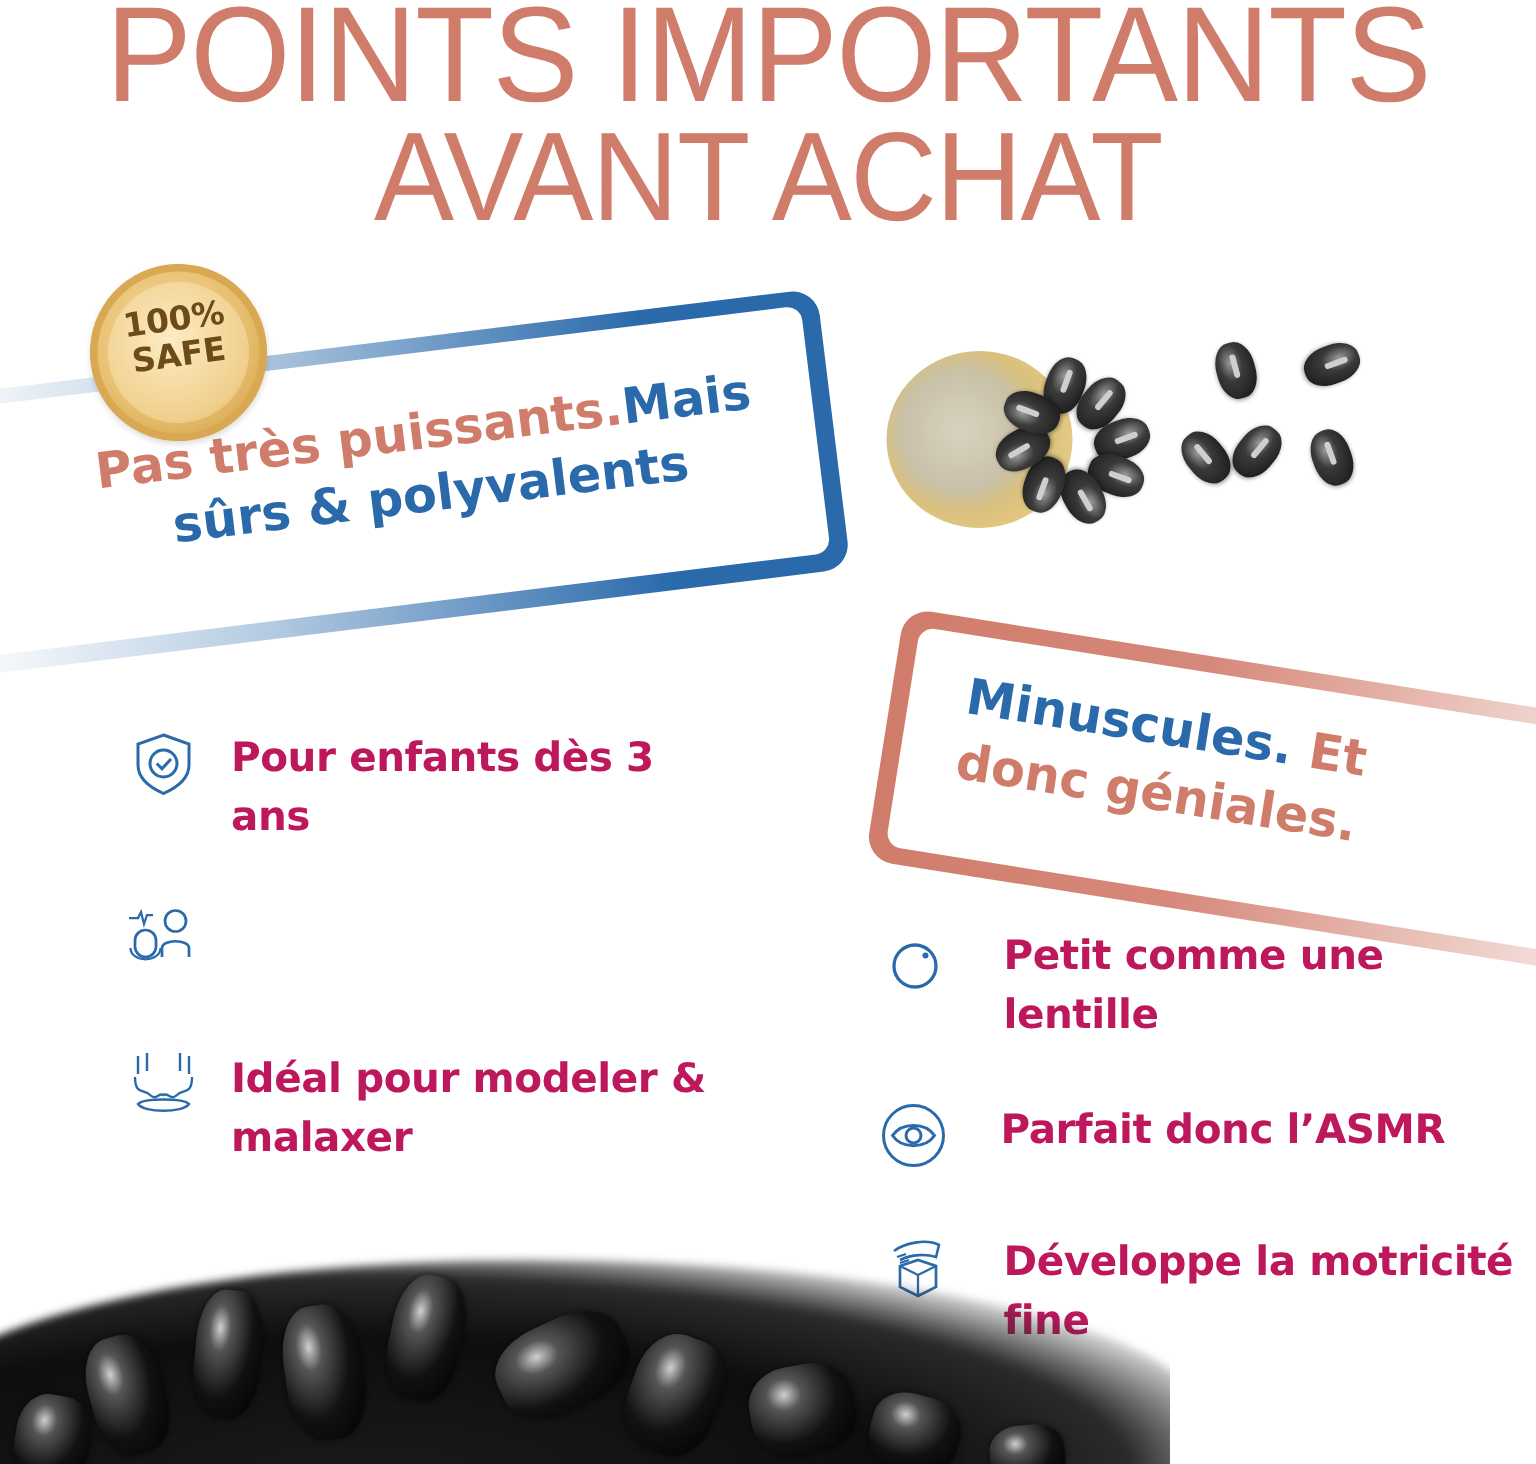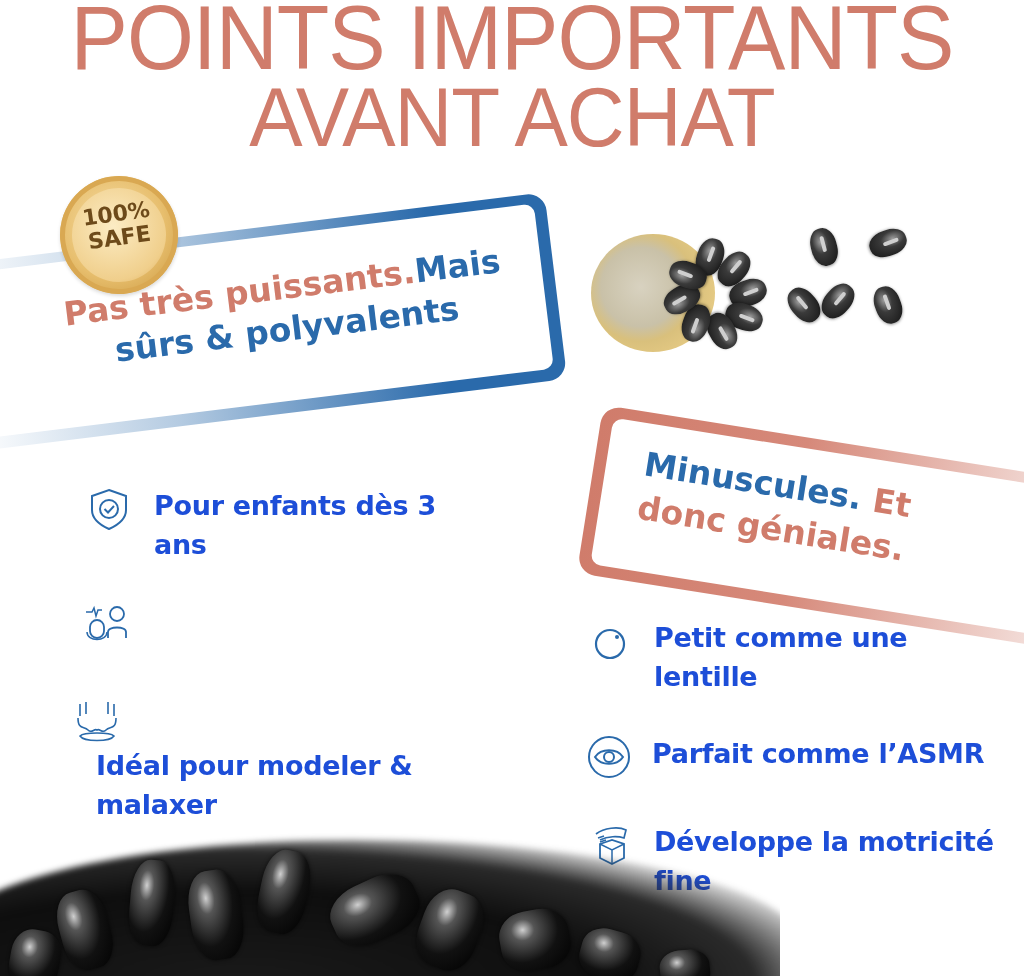--- a/index.html
+++ b/index.html
@@ -89,25 +89,25 @@
   }
   .mag::after {
     content:""; position:absolute; left:11px; top:8px; width:4px; height:16px; border-radius:2px;
     background:#cfcfcf;
   }
 
   
   .feat { position:absolute; display:flex; align-items:flex-start; }
   .feat .ic { width:46px; height:46px; flex:0 0 46px; }
   .feat .lbl {
-    color:#1d4ed8; font-weight:bold; font-size:27px; line-height:39px;
+    color:#be185d; font-weight:bold; font-size:27px; line-height:39px;
     font-family:"DejaVu Sans", sans-serif; letter-spacing:-0.3px;
   }
   .fl .lbl { margin-left:22px; }
-  .fr .lbl { margin-left:20px; }
+  .fr .lbl { margin-left:35px; }
 
   
   .beads {
     position:absolute; left:0; top:820px; width:780px; height:156px; overflow:hidden;
   }
   .beads .mass {
     position:absolute; left:-60px; top:20px; width:860px; height:260px;
     border-radius:48% 52% 0 0 / 40% 40% 0 0;
     background:radial-gradient(ellipse at 35% 55%, #1a1a1a 0%, #0e0e0e 45%, #2a2a2a 65%, rgba(255,255,255,0) 80%);
     filter:blur(3px);
@@ -179,21 +179,21 @@
 <div class="feat fl" style="left:84px;top:602px;width:400px;">
   <svg class="ic" viewBox="0 0 46 46">
     <path d="M2 10 H8 L10 6 L12 14 L14 8 H18" fill="none" stroke="#2a6aab" stroke-width="1.5"></path>
     <rect x="6" y="18" width="14" height="18" rx="7" fill="none" stroke="#2a6aab" stroke-width="1.8"></rect>
     <path d="M3 30 C3 40 23 40 23 30" fill="none" stroke="#2a6aab" stroke-width="1.5"></path>
     <circle cx="33" cy="12" r="7" fill="none" stroke="#2a6aab" stroke-width="1.8"></circle>
     <path d="M24 36 V30 C24 24 42 24 42 30 V36" fill="none" stroke="#2a6aab" stroke-width="1.8"></path>
   </svg>
 </div>
 
-<div class="feat fl" style="left:74px;top:700px;width:440px;flex-direction:column;">
+<div class="feat fl" style="left:86px;top:700px;width:440px;">
   <svg class="ic" viewBox="0 0 46 46">
     <path d="M6 4 V16 M12 2 V14 M34 2 V14 M40 4 V16" stroke="#2a6aab" stroke-width="1.6" fill="none"></path>
     <path d="M4 18 C4 30 10 26 14 30 C18 34 20 28 23 30 C26 28 28 34 32 30 C36 26 42 30 42 18" fill="none" stroke="#2a6aab" stroke-width="1.6"></path>
     <path d="M6 36 C10 42 36 42 40 36 C36 32 10 32 6 36 Z" fill="none" stroke="#2a6aab" stroke-width="1.6"></path>
   </svg>
   <div class="lbl">Idéal pour modeler &amp; malaxer</div>
 </div>
 
 <div class="feat fr" style="left:588px;top:618px;width:420px;">
   <svg class="ic" viewBox="0 0 46 46">
@@ -202,21 +202,21 @@
   </svg>
   <div class="lbl">Petit comme une lentille</div>
 </div>
 
 <div class="feat fr" style="left:586px;top:734px;width:420px;">
   <svg class="ic" viewBox="0 0 46 46">
     <circle cx="23" cy="23" r="20" fill="none" stroke="#2a6aab" stroke-width="2"></circle>
     <path d="M9 23 C15 14 31 14 37 23 C31 32 15 32 9 23 Z" fill="none" stroke="#2a6aab" stroke-width="2"></path>
     <circle cx="23" cy="23" r="5" fill="none" stroke="#2a6aab" stroke-width="2"></circle>
   </svg>
-  <div class="lbl">Parfait comme l’ASMR</div>
+  <div class="lbl">Parfait donc l’ASMR</div>
 </div>
 
 <div class="feat fr" style="left:588px;top:822px;width:436px;">
   <svg class="ic" viewBox="0 0 46 46">
     <path d="M8 12 C16 6 30 4 38 8 L36 16 C30 14 20 14 12 18" fill="none" stroke="#2a6aab" stroke-width="1.7"></path>
     <path d="M10 16 L16 14 M12 20 L18 18" stroke="#2a6aab" stroke-width="1.5"></path>
     <path d="M12 22 L24 18 L36 22 V36 L24 42 L12 36 Z" fill="none" stroke="#2a6aab" stroke-width="1.8"></path>
     <path d="M12 22 L24 28 L36 22 M24 28 V42" fill="none" stroke="#2a6aab" stroke-width="1.5"></path>
   </svg>
   <div class="lbl">Développe la motricité fine</div>

